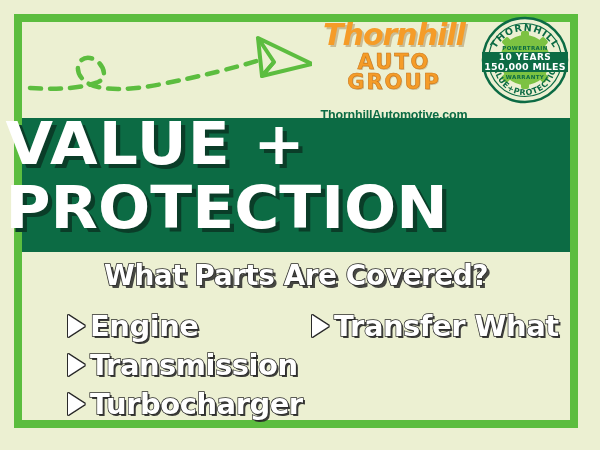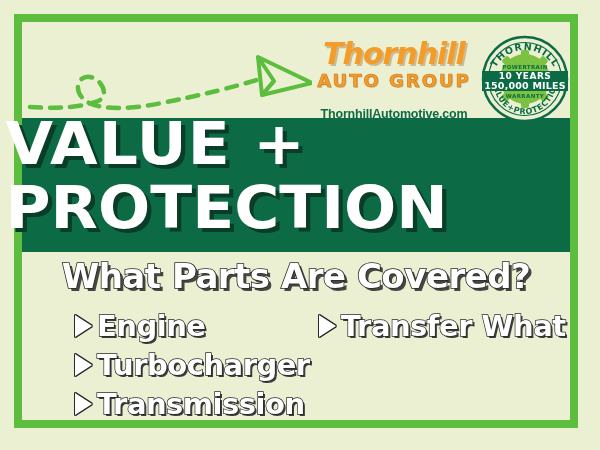--- a/index.html
+++ b/index.html
@@ -27,21 +27,21 @@
   
   .band{
     position:absolute;
     left:22px;top:118px;
     width:548px;height:134px;
     background:#0c6b44;
   }
   
   .topzone{
     position:absolute;
-    left:22px;top:33px;
+    left:22px;top:14px;
     width:548px;height:96px;
   }
   .flightpath{
     position:absolute;left:0px;top:2px;
     width:290px;height:92px;
   }
   .logo{
     position:absolute;
     left:292px;top:2px;
     width:160px;height:92px;
@@ -56,21 +56,21 @@
     letter-spacing:-1px;
     color:#f59c28;
     line-height:34px;
     margin-top:2px;
     text-shadow:2px 2px 0 rgba(120,70,10,0.30);
   }
   .logo-auto{
     display:block;
     font-family:"DejaVu Sans", sans-serif;
     font-weight:bold;
-    font-size:18px;
+    font-size:21px;
     letter-spacing:2px;
     color:#f59c28;
     line-height:20px;
     -webkit-text-stroke:0.6px #c9761a;
     text-shadow:1px 1px 0 rgba(120,70,10,0.25);
   }
   .logo-url{
     display:block;
     font-family:"Liberation Sans", sans-serif;
     font-weight:bold;
@@ -110,32 +110,32 @@
     transform:scaleX(1.06);
   }
   
   .subhead{
     position:absolute;
     left:22px;top:254px;
     width:548px;
     text-align:center;
     font-family:"DejaVu Sans", sans-serif;
     font-weight:bold;
-    font-size:34px;
+    font-size:28px;
     line-height:44px;
     color:#ffffff;
     -webkit-text-stroke:1.6px #2a2a2a;
     paint-order:stroke fill;
     text-shadow:3px 3px 0 rgba(40,40,40,0.85);
     letter-spacing:-0.5px;
   }
   
   .parts{
     position:absolute;
-    left:37px;top:306px;
+    left:30px;top:306px;
     width:540px;height:118px;
   }
   .col{
     position:absolute;top:0;
   }
   .col-left{left:38px;}
   .col-right{left:282px;}
   .part-item{
     display:flex;
     align-items:center;
@@ -236,26 +236,26 @@
 
   <div class="parts">
 
     <div class="col col-left">
       <div class="part-item">
         <span class="bullet"></span>
         <span class="part-label">Engine</span>
       </div>
       <div class="part-item">
         <span class="bullet"></span>
+        <span class="part-label">Transmission</span>
+      </div>
+      <div class="part-item">
+        <span class="bullet"></span>
         <span class="part-label">Turbocharger</span>
       </div>
-      <div class="part-item">
-        <span class="bullet"></span>
-        <span class="part-label">Transmission</span>
-      </div>
     </div>
 
     <div class="col col-right">
       <div class="part-item">
         <span class="bullet"></span>
         <span class="part-label">Transfer What</span>
       </div>
     </div>
 
   </div>

